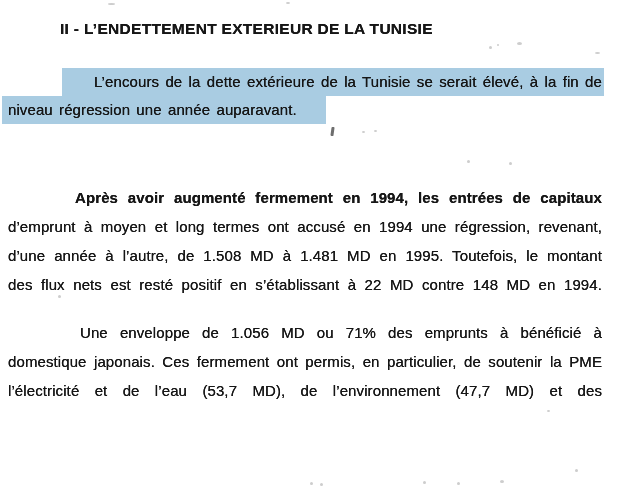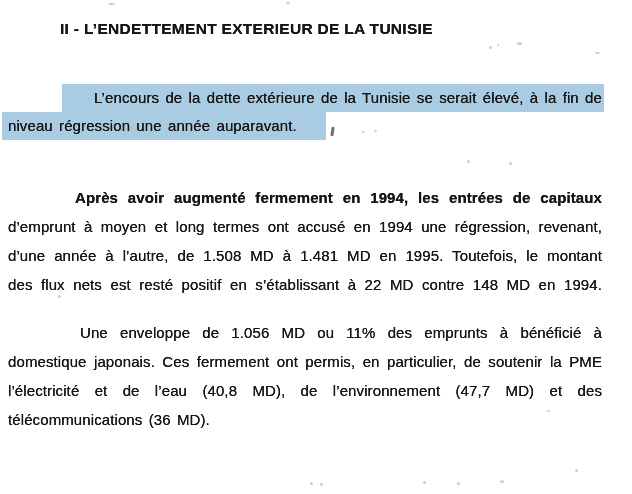--- a/index.html
+++ b/index.html
@@ -19,21 +19,21 @@
   .p2{top:183px;}
   .p3{top:318px;}
   .p1 .line{height:28px; line-height:28px;}
   .p2 .line,.p3 .line{height:29px; line-height:29px;}
   .line{
     position:relative; font-size:15px; letter-spacing:.1px;
     text-shadow:0 0 .5px currentColor; white-space:normal;
   }
   .just{text-align:justify; text-align-last:justify;}
   .last{text-align:left; word-spacing:2px;}
-  .ind1{text-indent:86px;margin-top:16px;}
+  .ind1{text-indent:86px;}
   .ind2{text-indent:67px;font-weight:bold;}
   .ind3{text-indent:72px;}
   .txt{position:relative; z-index:1;}
   .hl{position:absolute; top:0; bottom:0; background:var(--hl); z-index:0;}
   .hl-a{left:54px; right:-2px;}
   .hl-b{left:-6px; right:-2px;}
   .hl-c{left:-6px; width:324px;}
   .speck{position:absolute; background:#9b9b9b; border-radius:50%; opacity:.5;}
   .speck-dark{position:absolute; background:#4a4a4a; opacity:.8; border-radius:1px; transform:rotate(8deg);}
 </style>
@@ -65,30 +65,27 @@
     <div class="line just">
       <span class="txt">d’une année à l’autre, de 1.508 MD à 1.481 MD en 1995. Toutefois, le montant</span>
     </div>
     <div class="line just">
       <span class="txt">des flux nets est resté positif en s’établissant à 22 MD contre 148 MD en 1994.</span>
     </div>
   </div>
 
   <div class="para p3">
     <div class="line just ind3">
-      <span class="txt">Une enveloppe de 1.056 MD ou 11% des emprunts à bénéficié à</span>
+      <span class="txt">Une enveloppe de 1.056 MD ou 71% des emprunts à bénéficié à</span>
     </div>
     <div class="line just">
       <span class="txt">domestique japonais. Ces fermement ont permis, en particulier, de soutenir la PME</span>
     </div>
     <div class="line just">
-      <span class="txt">l’électricité et de l’eau (40,8 MD), de l’environnement (47,7 MD) et des</span>
-    </div>
-    <div class="line last">
-      <span class="txt">télécommunications (36 MD).</span>
+      <span class="txt">l’électricité et de l’eau (53,7 MD), de l’environnement (47,7 MD) et des</span>
     </div>
   </div>
 
   <div class="speck" style="left:108px;top:3px;width:7px;height:2px;"></div>
   <div class="speck" style="left:286px;top:2px;width:4px;height:2px;"></div>
   <div class="speck" style="left:489px;top:46px;width:3px;height:3px;"></div>
   <div class="speck" style="left:497px;top:44px;width:2px;height:2px;"></div>
   <div class="speck" style="left:517px;top:42px;width:5px;height:3px;"></div>
   <div class="speck" style="left:595px;top:52px;width:5px;height:2px;"></div>
   <div class="speck-dark" style="left:331px;top:127px;width:3px;height:9px;"></div>

